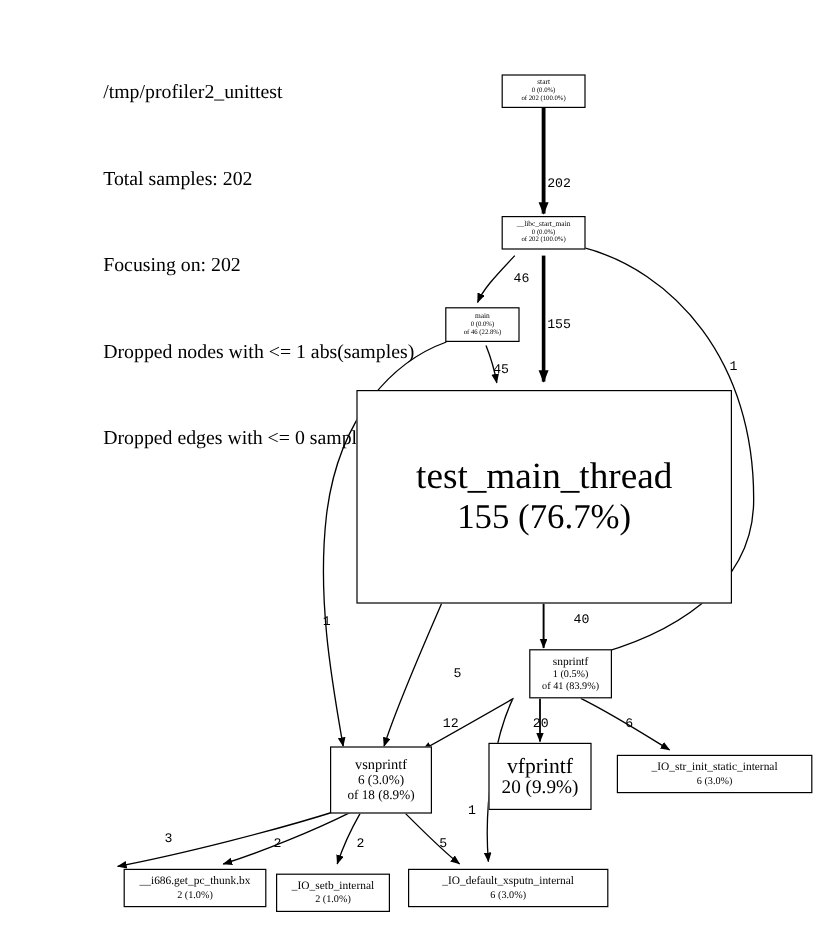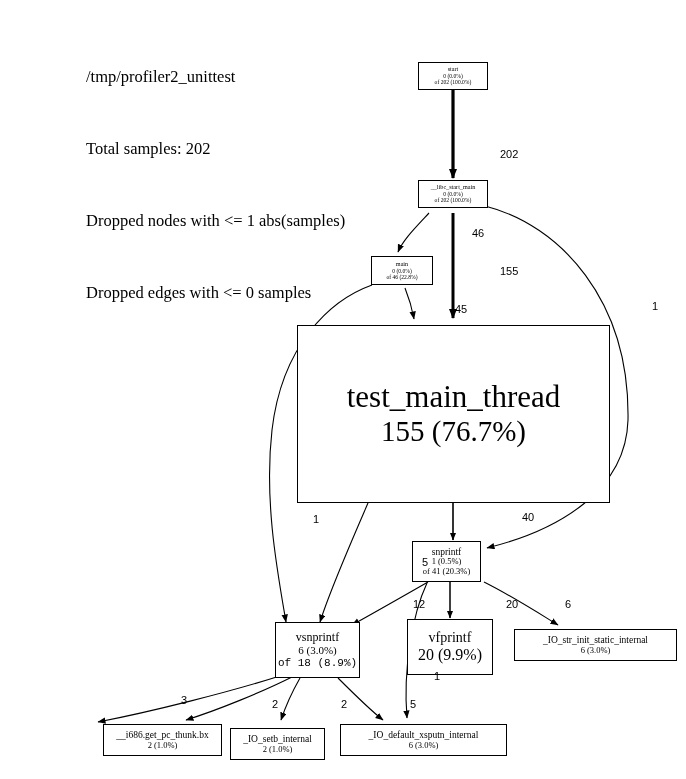--- a/index.html
+++ b/index.html
@@ -62,46 +62,46 @@
   .tiny .l2 { font-size: 5.6px; }
   .tiny .l3 { font-size: 5.6px; }
 
   .small { font-size: 9px; }
   .small .l1 { font-size: 9.5px; }
   .small .l2 { font-size: 8.5px; }
   .small .l3 { font-size: 8.5px; }
 
   .med .l1 { font-size: 12px; }
   .med .l2 { font-size: 11px; }
-  .med .l3 { font-size: 11px; font-family: Liberation Mono, monospace; }
+  .med .l3 { font-size: 11px; }
 
   .big .l1 { font-size: 31px; }
   .big .l2 { font-size: 29px; }
   .big .l3 { font-size: 27px; }
 
-  .mid .l1 { font-size: 14px; }
+  .mid .l1 { font-size: 18px; }
   .mid .l2 { font-size: 16px; }
 
   .edgelabel {
     position: absolute;
-    font-family: Liberation Sans, sans-serif;
+    font-family: Liberation Mono, monospace;
     font-size: 11px;
     background: transparent;
     white-space: nowrap;
-    padding-left: 44px;
   }
 </style>
 </head>
 <body>
 
 <div id="canvas">
 
   <div class="header">
     <div>/tmp/profiler2_unittest</div>
     <div>Total samples: 202</div>
+    <div>Focusing on: 202</div>
     <div>Dropped nodes with &lt;= 1 abs(samples)</div>
     <div>Dropped edges with &lt;= 0 samples</div>
   </div>
 
   <svg class="edges" viewBox="0 0 686 779">
     <defs>
       <marker id="ah" markerWidth="9" markerHeight="9" refX="7.5" refY="3.2" orient="auto" markerUnits="userSpaceOnUse">
         <path d="M0,0 L8,3.2 L0,6.4 z" fill="#000000"></path>
       </marker>
       <marker id="ahb" markerWidth="12" markerHeight="12" refX="9.5" refY="4.2" orient="auto" markerUnits="userSpaceOnUse">
@@ -158,24 +158,24 @@
     <span class="l1">main</span>
     <span class="l2">0 (0.0%)</span>
     <span class="l3">of 46 (22.8%)</span>
   </div>
 
   <div class="node big" style="left:297px; top:325px; width:313px; height:178px;">
     <span class="l1">test_main_thread</span>
     <span class="l2">155 (76.7%)</span>
   </div>
 
-  <div class="node small" style="left:412px; top:541px; width:69px; height:41px;font-family:Liberation Serif, serif;">
+  <div class="node small" style="left:441px; top:541px; width:69px; height:41px;font-family:Liberation Serif, serif;">
     <span class="l1">snprintf</span>
     <span class="l2">1 (0.5%)</span>
-    <span class="l3">of 41 (20.3%)</span>
+    <span class="l3">of 41 (83.9%)</span>
   </div>
 
   <div class="node med" style="left:275px; top:622px; width:85px; height:56px;">
     <span class="l1">vsnprintf</span>
     <span class="l2">6 (3.0%)</span>
     <span class="l3">of 18 (8.9%)</span>
   </div>
 
   <div class="node mid" style="left:407px; top:619px; width:86px; height:56px;">
     <span class="l1">vfprintf</span>
@@ -205,21 +205,21 @@
 
   <div class="edgelabel" style="left:456px; top:148px;">202</div>
   <div class="edgelabel" style="left:428px; top:227px;">46</div>
   <div class="edgelabel" style="left:456px; top:265px;">155</div>
   <div class="edgelabel" style="left:608px; top:300px;">1</div>
   <div class="edgelabel" style="left:411px; top:303px;">45</div>
   <div class="edgelabel" style="left:269px; top:513px;">1</div>
   <div class="edgelabel" style="left:478px; top:511px;">40</div>
   <div class="edgelabel" style="left:378px; top:556px;">5</div>
   <div class="edgelabel" style="left:369px; top:598px;">12</div>
-  <div class="edgelabel" style="left:462px; top:598px;">20</div>
+  <div class="edgelabel" style="left:444px; top:598px;">20</div>
   <div class="edgelabel" style="left:521px; top:598px;">6</div>
   <div class="edgelabel" style="left:390px; top:670px;">1</div>
   <div class="edgelabel" style="left:137px; top:694px;">3</div>
   <div class="edgelabel" style="left:228px; top:698px;">2</div>
   <div class="edgelabel" style="left:297px; top:698px;">2</div>
   <div class="edgelabel" style="left:366px; top:698px;">5</div>
 
 </div>
 
 </body></html>

